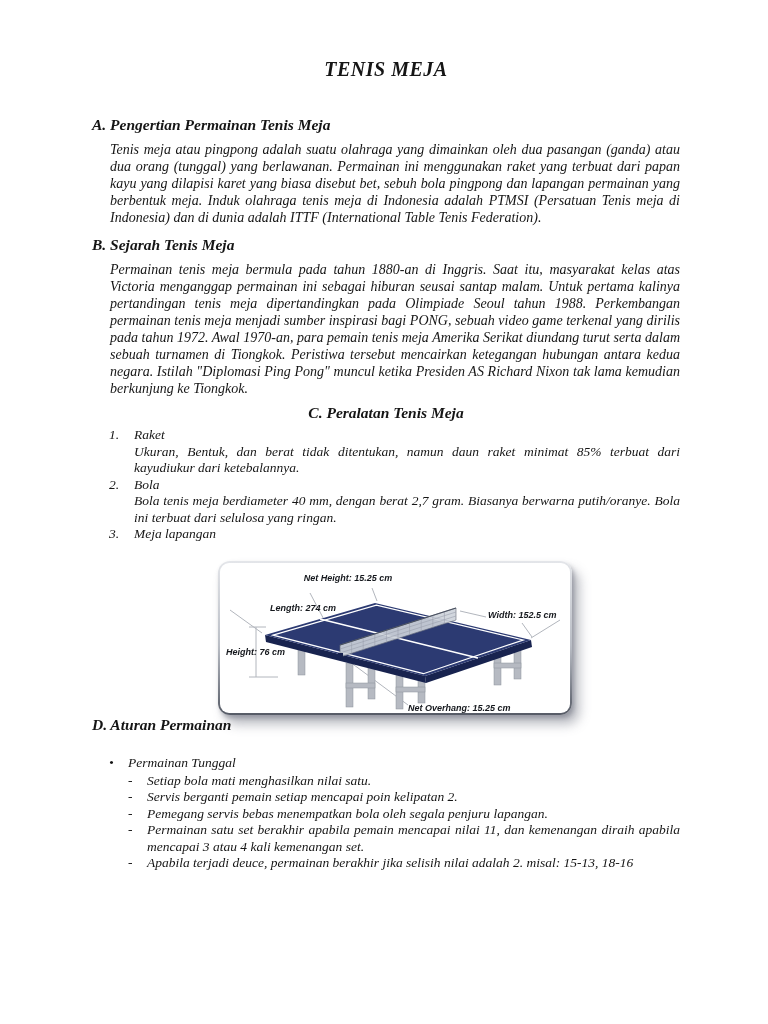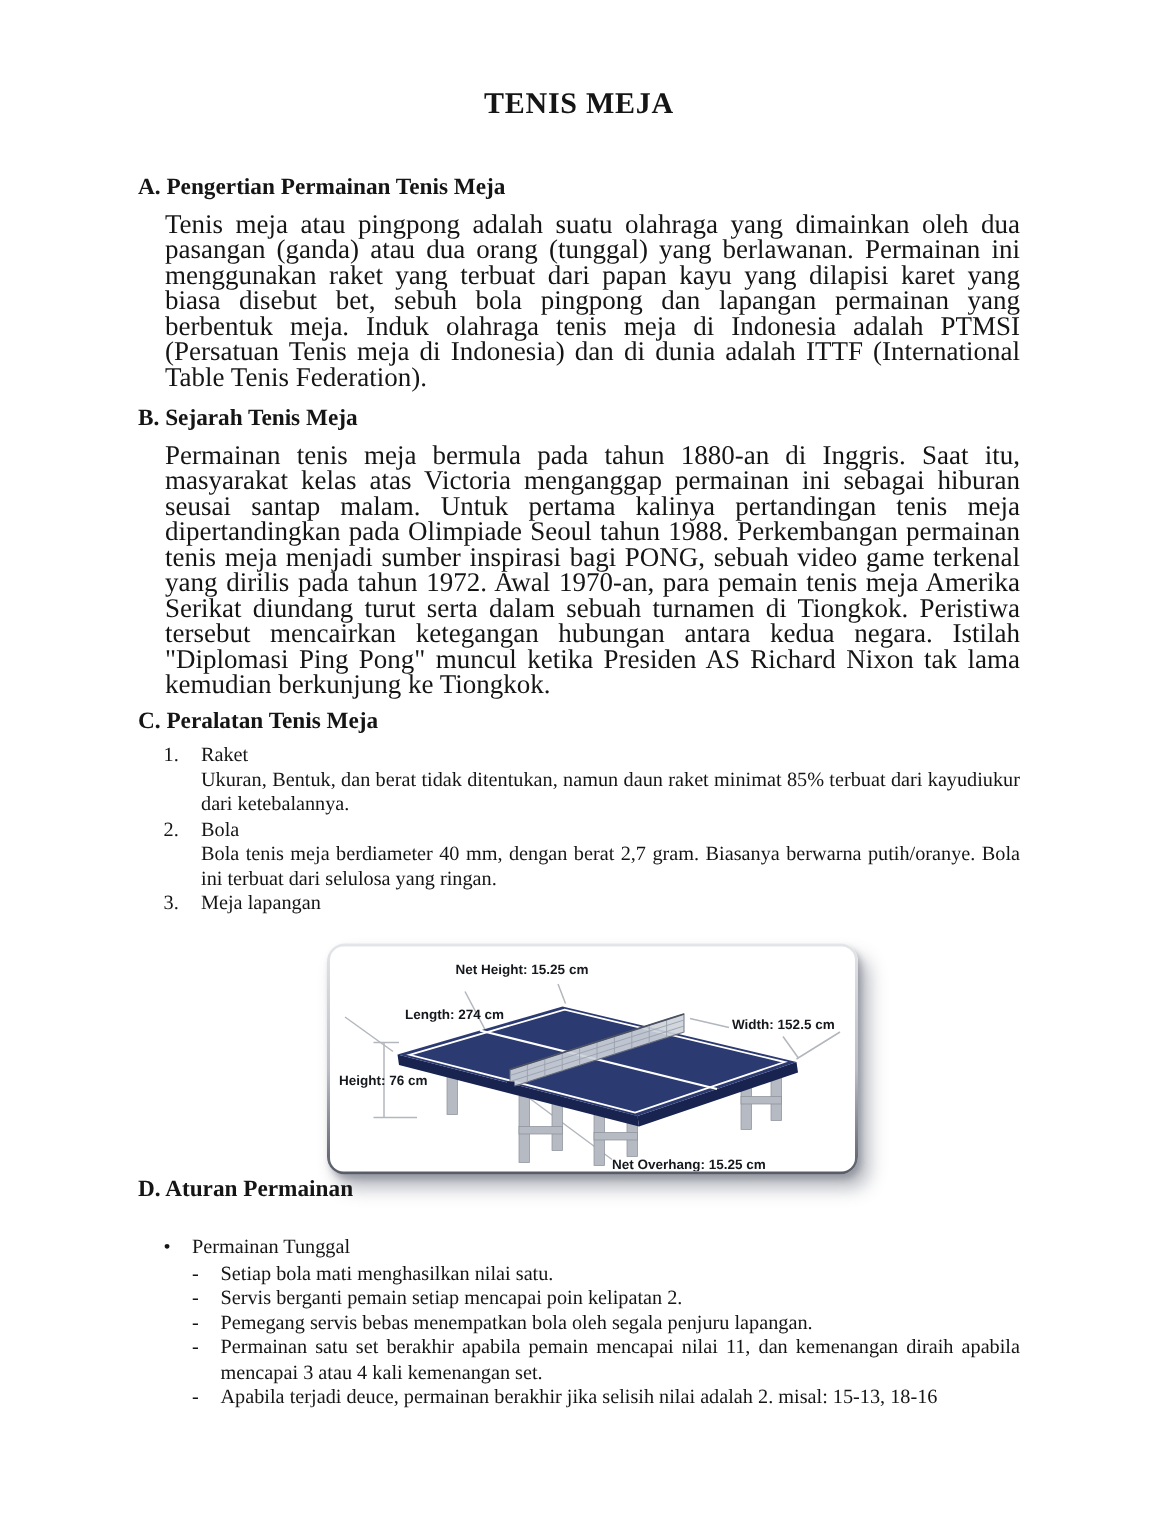--- a/index.html
+++ b/index.html
@@ -3,37 +3,37 @@
 <meta charset="utf-8">
 <style>
   html, body { margin: 0; padding: 0; }
   body {
     width: 768px; height: 1024px;
     background: #ffffff;
     font-family: "Liberation Serif", serif;
     color: #151515;
     overflow: hidden;
   }
-  .page { padding: 58px 88px 0 92px; box-sizing: border-box; width: 768px; }
+  .page { padding: 58px 88px 0 92px; box-sizing: border-box; width: 768px; font-style: italic; }
 
   .doc-title {
     text-align: center;
     font-size: 20px; font-weight: bold;
     letter-spacing: 0.5px;
     margin: 0 0 34px 0;
   }
   .sec-heading {
     font-size: 15.5px; font-weight: bold;
     margin: 0; line-height: 19px;
   }
   .sec-heading.hb { margin-top: 9px; }
-  .sec-heading.hc { margin-top: 6px; }
+  .sec-heading.hc { margin-top: 6px; text-align: center; }
   .sec-heading.hd { }
   .sec-body {
-    font-size: 18px; line-height: 17px;
+    font-size: 14px; line-height: 17px;
     text-align: justify;
     margin: 7px 0 0 18px;
   }
 
   
   .equip-list { margin: 5px 0 0 17px; }
   .equip-item { display: flex; font-size: 13.5px; line-height: 16.5px; }
   .equip-num { width: 25px; flex: 0 0 25px; }
   .equip-body { flex: 1; }
   .equip-desc { text-align: justify; }

